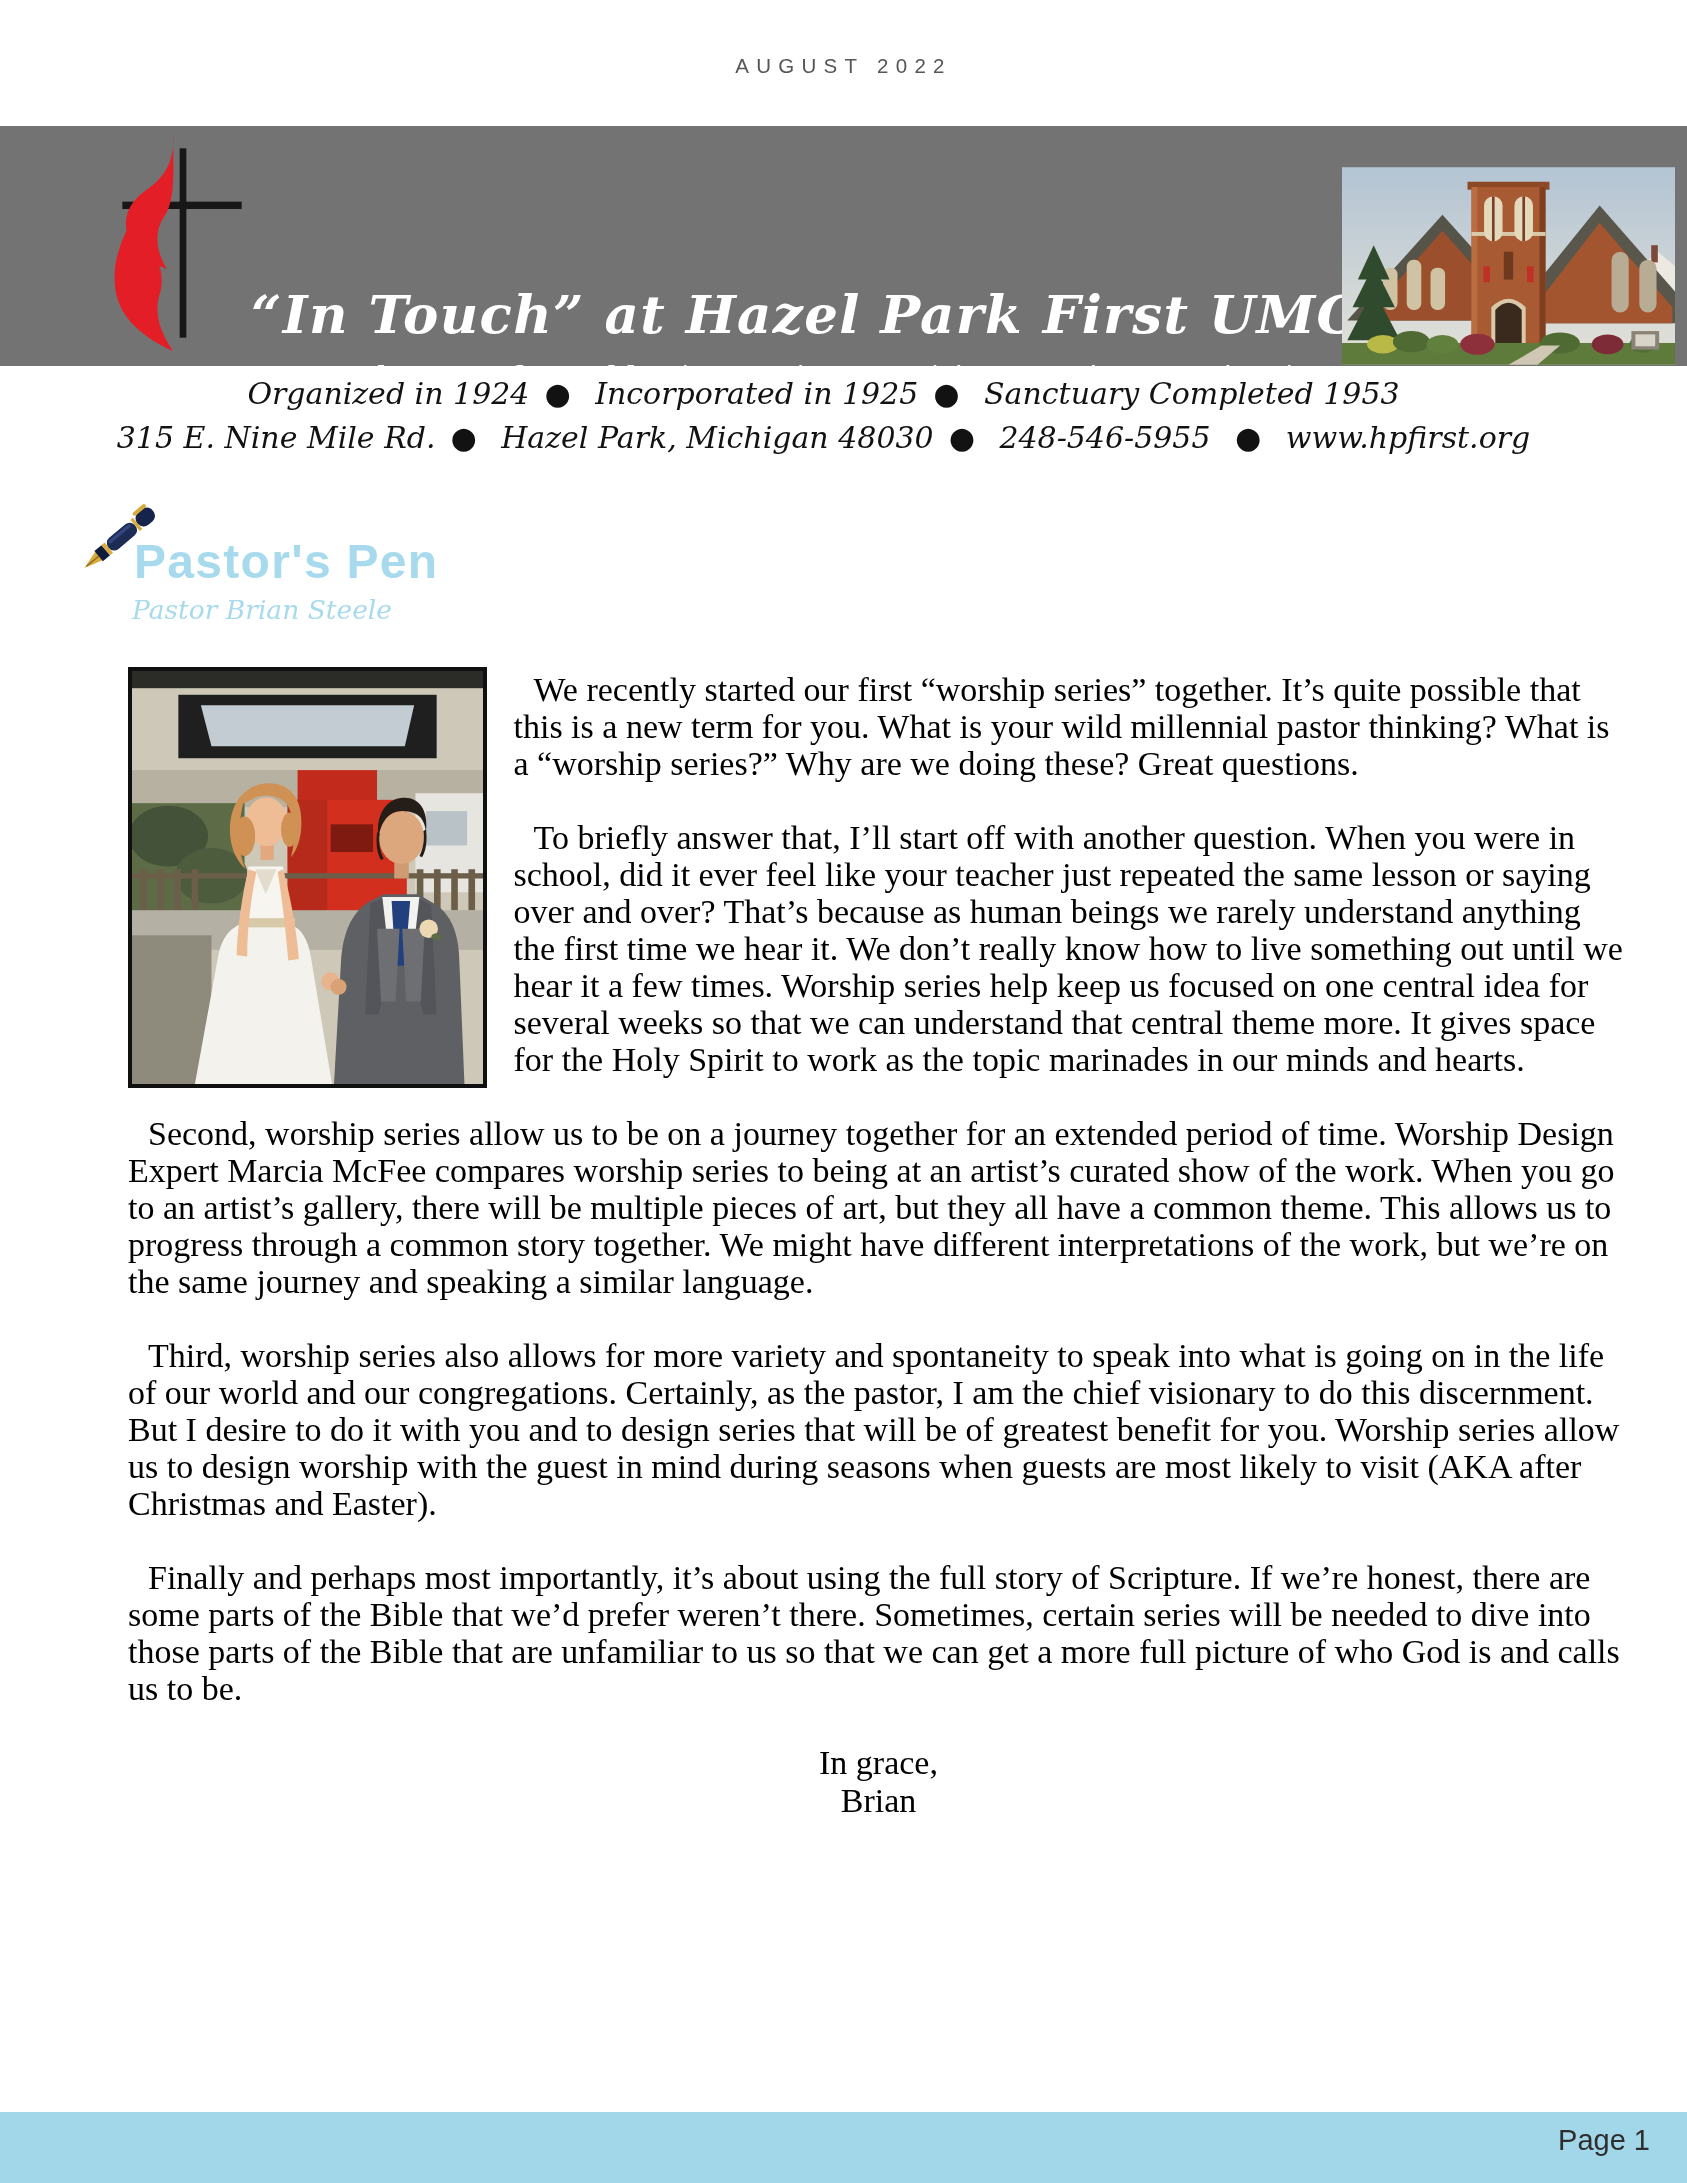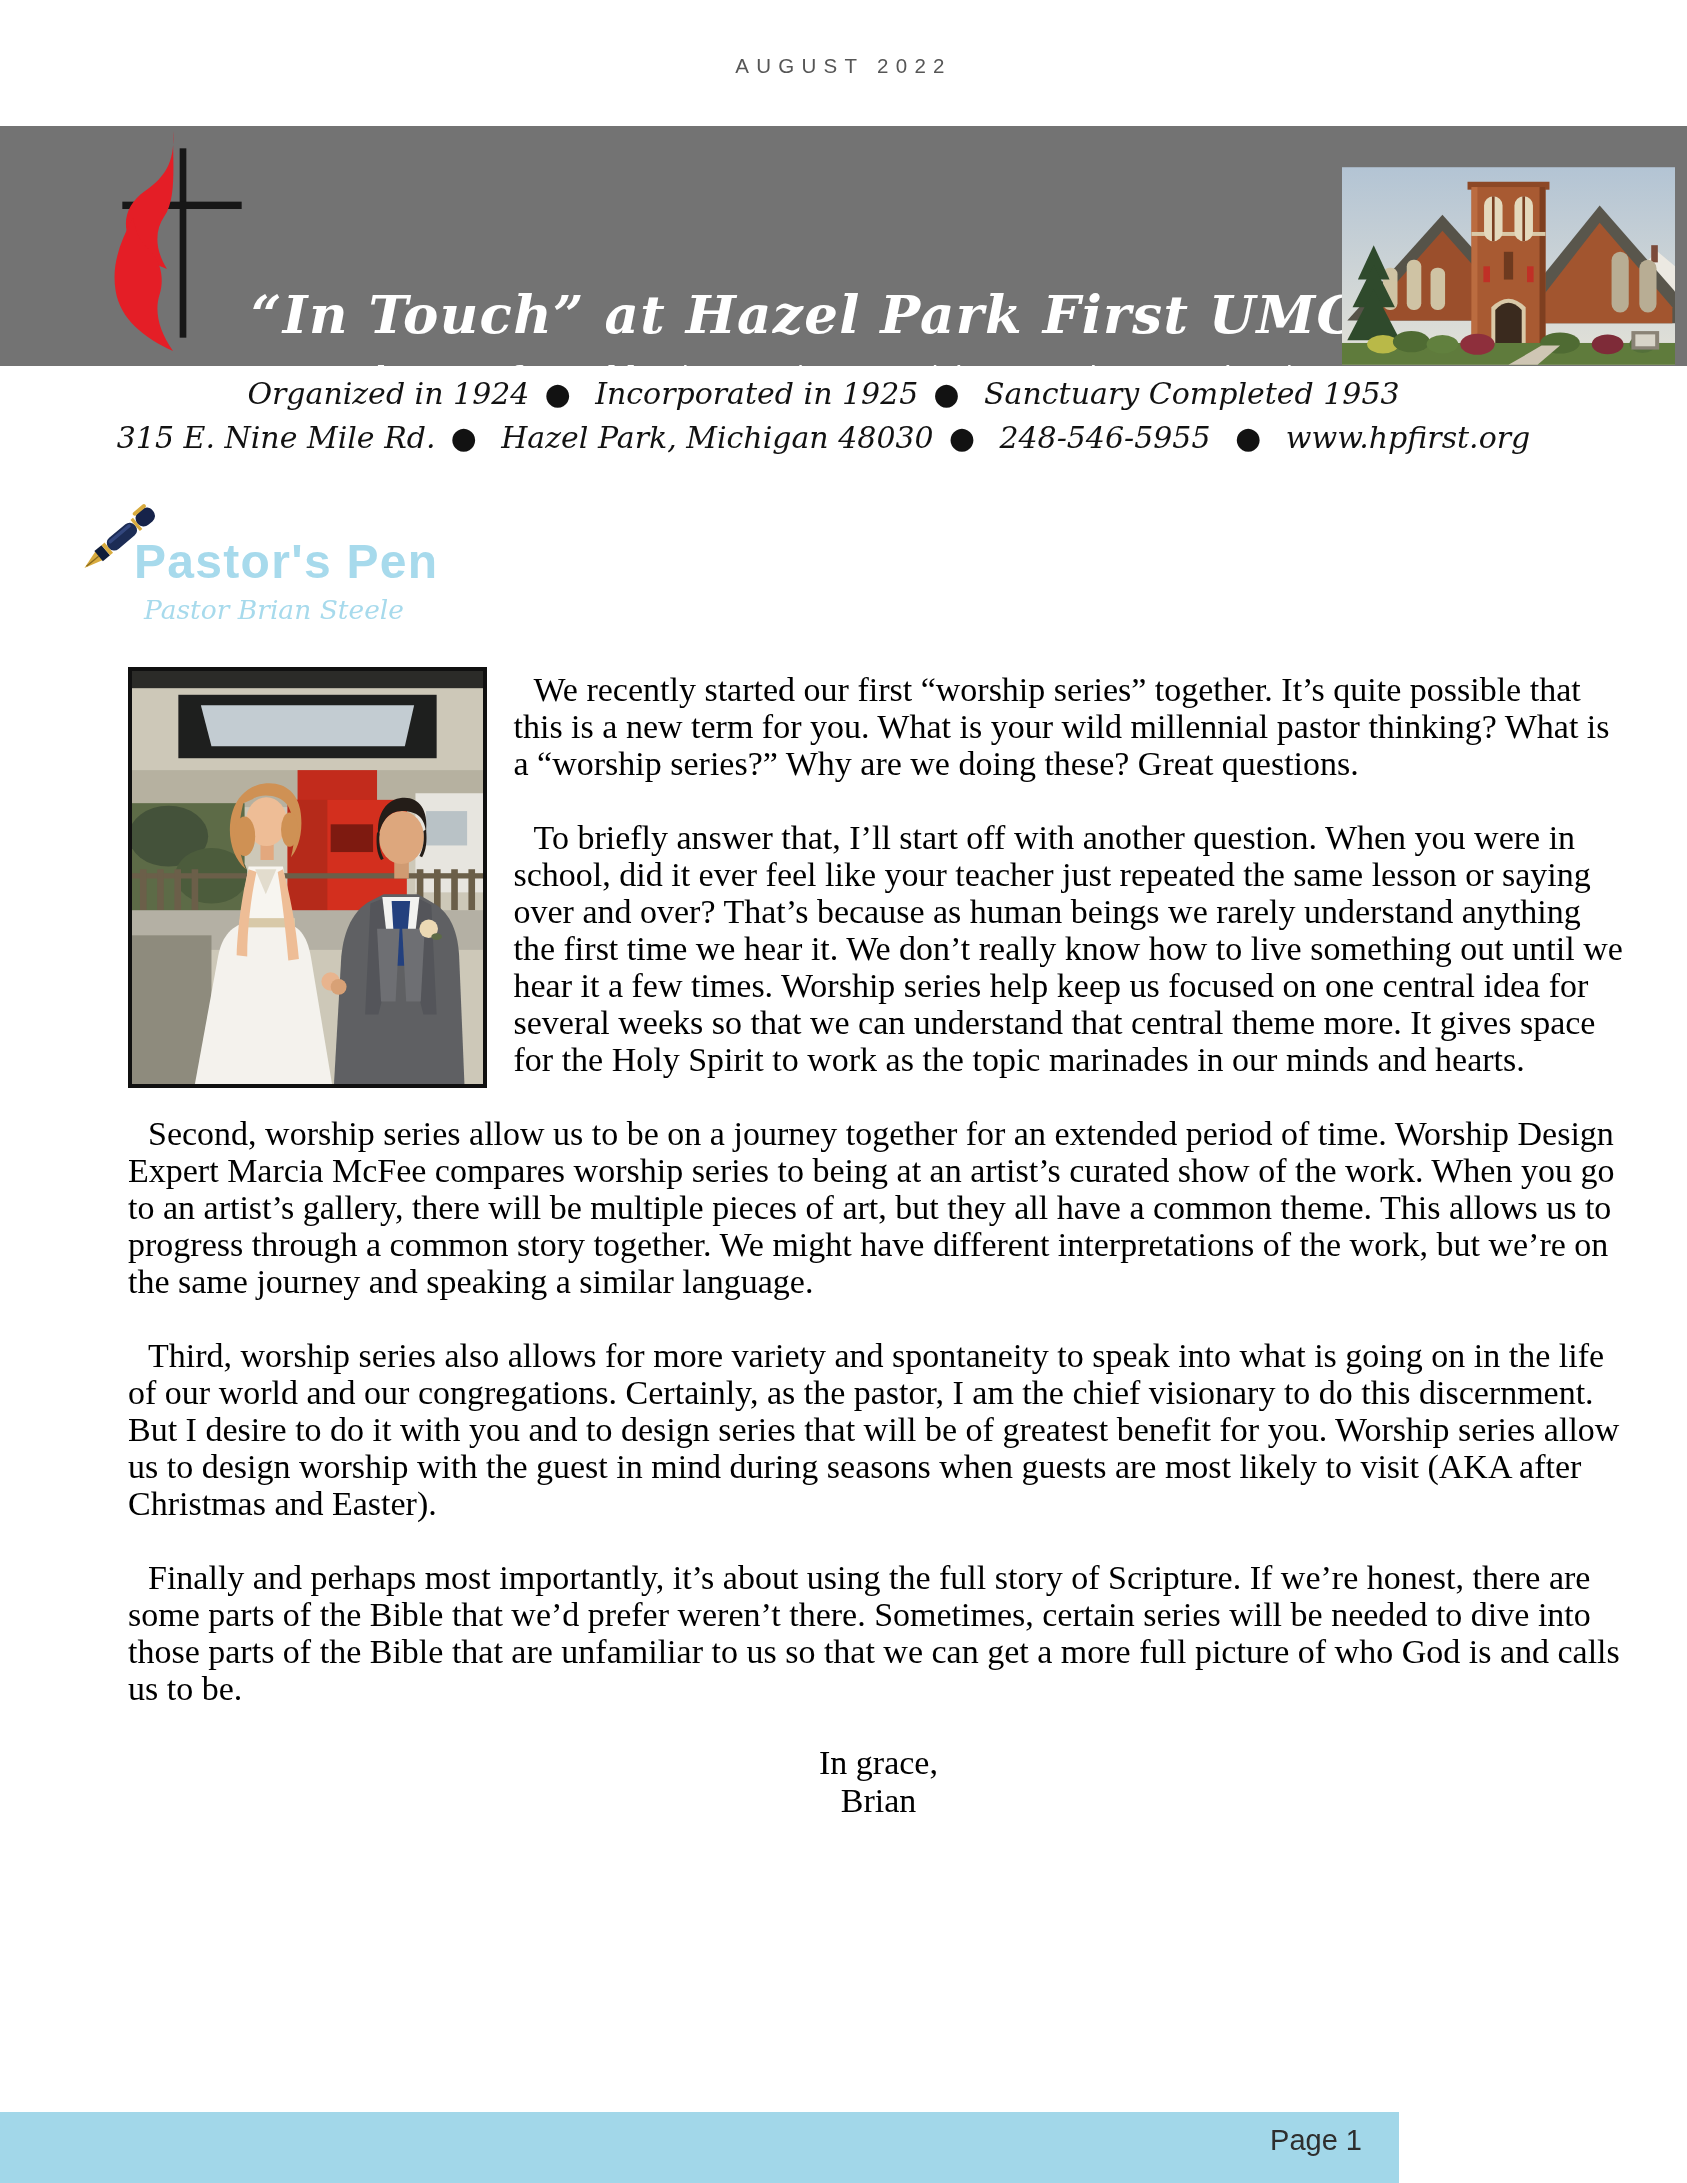--- a/index.html
+++ b/index.html
@@ -39,40 +39,40 @@
     color:#121212;
   }
   
   .pen-icon{ position:absolute; left:75px; top:490px; width:93px; height:86px; }
   .section-title{
     position:absolute; left:134px; top:537px;
     font-family:"Liberation Sans", sans-serif; font-weight:bold; font-size:48px;
     letter-spacing:1.3px; color:#a7daec; line-height:50px; white-space:nowrap;
   }
   .section-byline{
-    position:absolute; left:144px; top:594px;
+    position:absolute; left:132px; top:594px;
     font-family:"DejaVu Serif", serif; font-style:italic; font-size:26.5px;
     color:#a7daec; line-height:32px; white-space:nowrap;
   }
   
   .article{
     position:absolute; left:128px; top:662px; width:1501px;
     font-size:34px; line-height:37px; letter-spacing:0px; color:#000000;
   }
   .wedding-photo{
     float:left; width:351px; height:413px; border:4px solid #101010;
     margin:5.3px 26.5px 20px 0; background:#cdc8b8;
   }
   .article p{ margin:0 0 37px 0; text-indent:20px; }
   .article p.first{ margin-top:9.3px; }
   .signoff{ margin-top:37px; clear:none;text-align:center; }
   .signoff div{ line-height:38px; }
   
   .footer-band{
-    position:absolute; left:0; top:2112px; width:1399px; height:71px;
+    position:absolute; left:0; top:2112px; width:1687px; height:71px;
     background:#a2d7e9;
   }
   .page-number{
     position:absolute; right:37px; top:12px;
     font-family:"Liberation Sans", sans-serif; font-size:29px; color:#2e2e2e;
   }
 </style>
 </head>
 <body>
 

